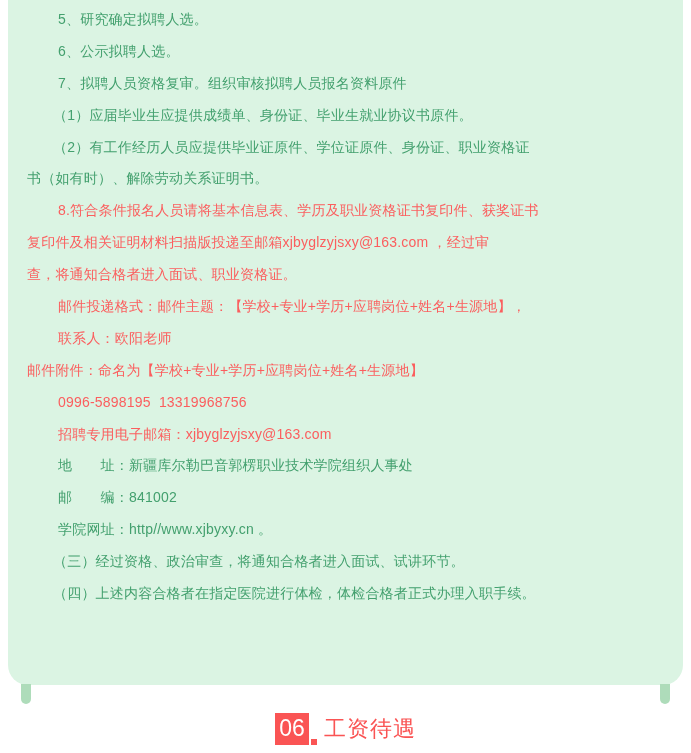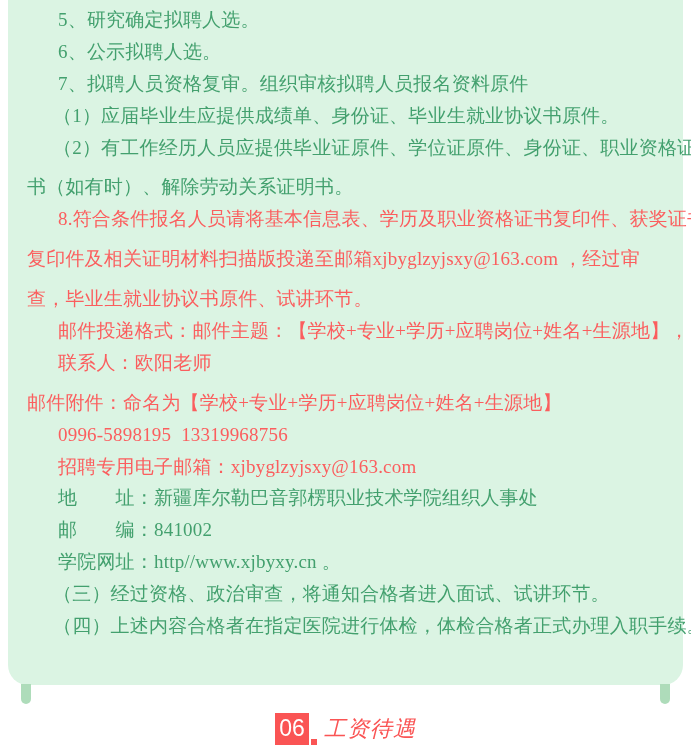--- a/index.html
+++ b/index.html
@@ -11,28 +11,28 @@
   .stage { position:absolute; inset:0; }
 
   
   .card {
     position:absolute; left:8px; top:0; width:675px; height:685px;
     background:var(--card-bg,#dbf4e3);
     border-radius:0 0 20px 20px;
   }
   .lines { padding:4px 8px 0 19px; }
   .line {
-    font-size:19px; line-height:31.9px; height:31.9px;
-    white-space:pre; letter-spacing:0.2px;font-family:Liberation Serif, serif;
+    font-size:14px; line-height:31.9px; height:31.9px;
+    white-space:pre; letter-spacing:0.2px;
   }
   .c-green { color:var(--green,#43a06e); }
   .c-red   { color:var(--red,#fb5e5e); }
   .ind-a { padding-left:31px; }
   .ind-p { padding-left:26px; }
-  .ind-n { padding-left:0;margin-top:8px; }
+  .ind-n { padding-left:0; }
 
   
   .leg {
     position:absolute; top:684px; width:10px; height:20px;
     background:var(--leg,#aedcba);
     border-radius:0 0 5px 5px;
   }
   .leg.left  { left:21px; }
   .leg.right { right:21px; }
 
@@ -46,39 +46,38 @@
     display:flex; align-items:center; justify-content:center;
     color:var(--number-text,#ffffff); font-size:23px; font-weight:500;
   }
   .num-dot {
     width:6px; height:6px; background:var(--accent,#fa5454);
     align-self:flex-end; margin:0 7px 0 2px;
   }
   .section-title {
     color:var(--accent,#fa5454); font-size:22px; font-weight:500;
     letter-spacing:1px;
-    font-style:italic;
   }
 </style>
 </head>
 <body>
 
 <div class="stage">
 
   <div class="card">
     <div class="lines">
         <div class="line c-green ind-a">5、研究确定拟聘人选。</div>
         <div class="line c-green ind-a">6、公示拟聘人选。</div>
         <div class="line c-green ind-a">7、拟聘人员资格复审。组织审核拟聘人员报名资料原件</div>
         <div class="line c-green ind-p">（1）应届毕业生应提供成绩单、身份证、毕业生就业协议书原件。</div>
         <div class="line c-green ind-p">（2）有工作经历人员应提供毕业证原件、学位证原件、身份证、职业资格证</div>
         <div class="line c-green ind-n">书（如有时）、解除劳动关系证明书。</div>
         <div class="line c-red ind-a">8.符合条件报名人员请将基本信息表、学历及职业资格证书复印件、获奖证书</div>
         <div class="line c-red ind-n">复印件及相关证明材料扫描版投递至邮箱xjbyglzyjsxy@163.com ，经过审</div>
-        <div class="line c-red ind-n">查，毕业生就业协议书原件、试讲环节。</div>
+        <div class="line c-red ind-n">查，将通知合格者进入面试、职业资格证。</div>
         <div class="line c-red ind-a">邮件投递格式：邮件主题：【学校+专业+学历+应聘岗位+姓名+生源地】，</div>
         <div class="line c-red ind-a">联系人：欧阳老师</div>
         <div class="line c-red ind-n">邮件附件：命名为【学校+专业+学历+应聘岗位+姓名+生源地】</div>
         <div class="line c-red ind-a">0996-5898195  13319968756</div>
         <div class="line c-red ind-a">招聘专用电子邮箱：xjbyglzyjsxy@163.com</div>
         <div class="line c-green ind-a">地　　址：新疆库尔勒巴音郭楞职业技术学院组织人事处</div>
         <div class="line c-green ind-a">邮　　编：841002</div>
         <div class="line c-green ind-a">学院网址：http//www.xjbyxy.cn 。</div>
         <div class="line c-green ind-p">（三）经过资格、政治审查，将通知合格者进入面试、试讲环节。</div>
         <div class="line c-green ind-p">（四）上述内容合格者在指定医院进行体检，体检合格者正式办理入职手续。</div>

